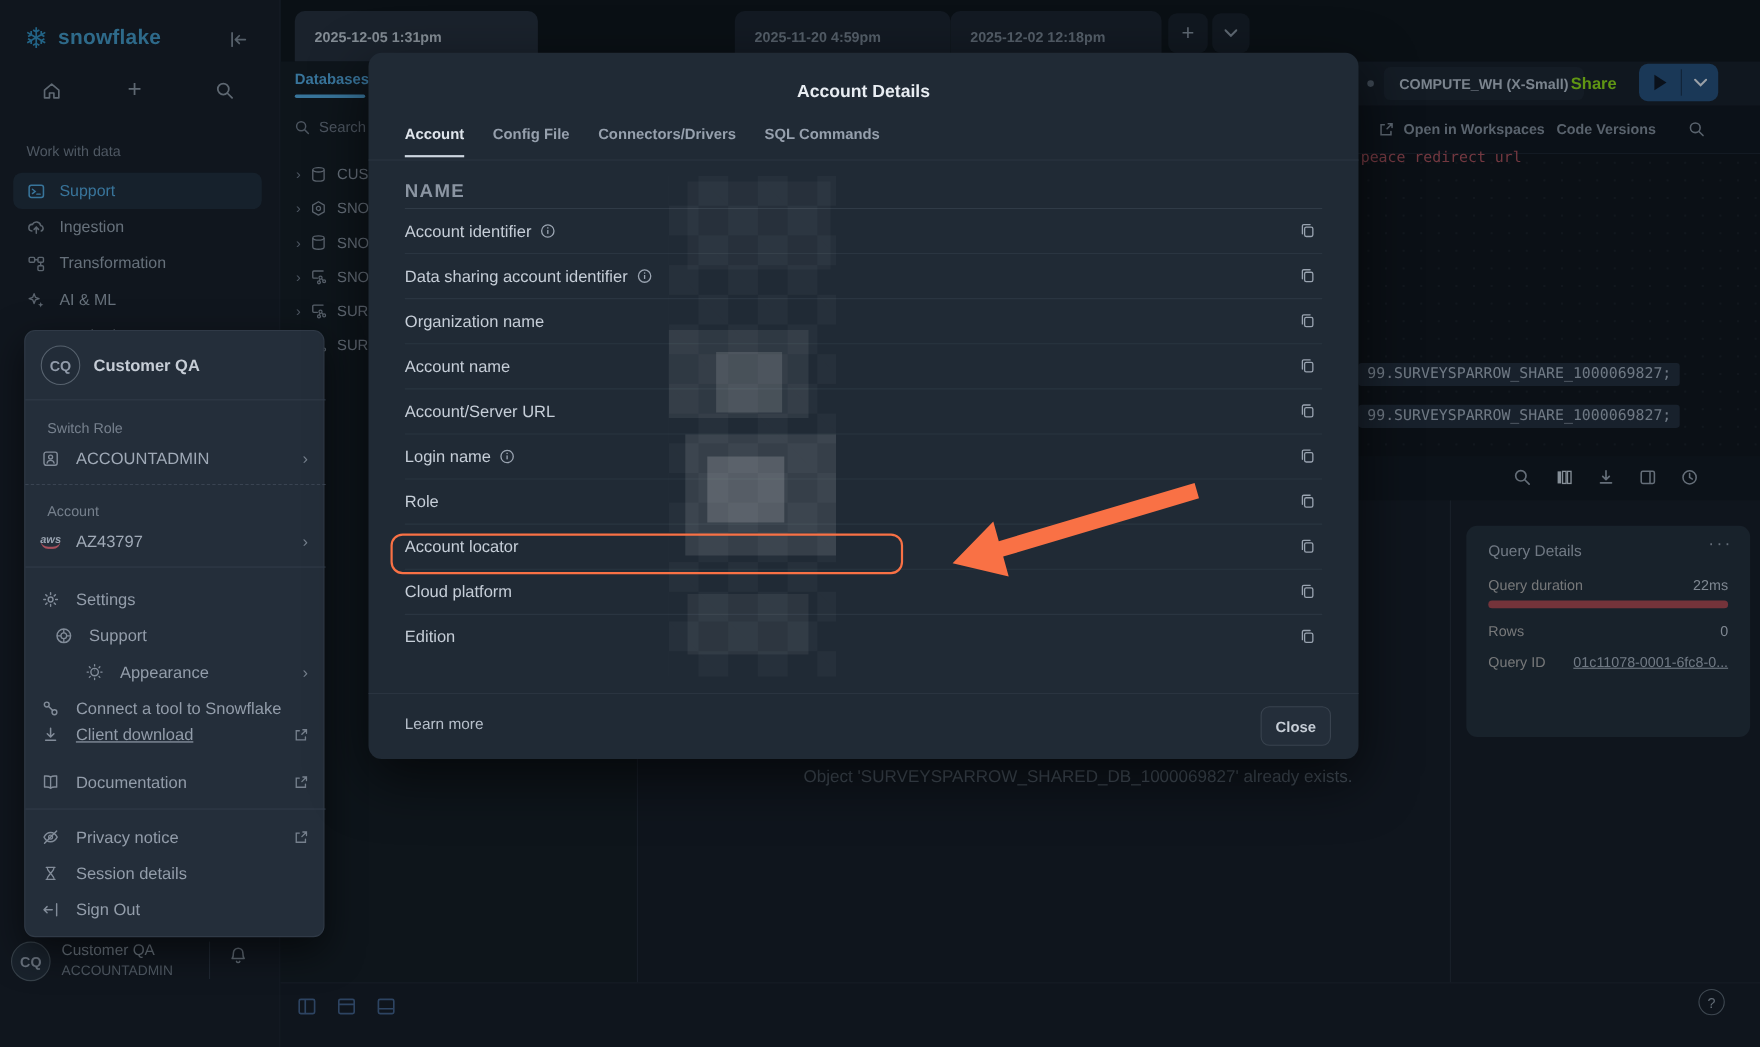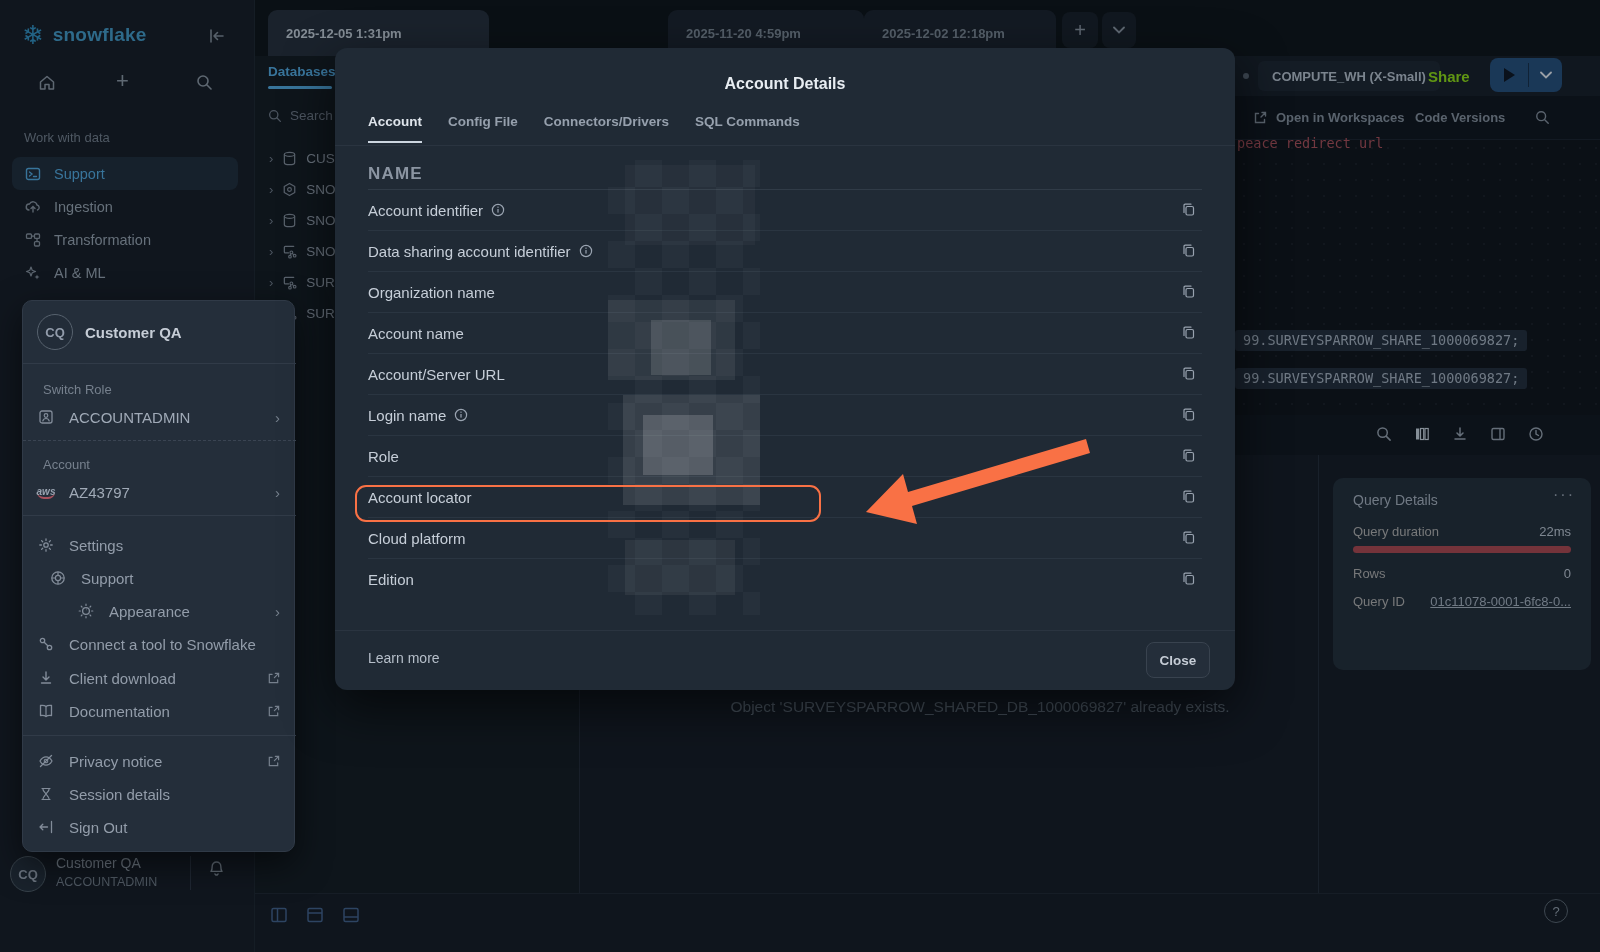--- a/index.html
+++ b/index.html
@@ -525,21 +525,21 @@
     <div class="pitem" style="top:328px;">
       <span class="pic">
           <svg width="16" height="16" viewBox="0 0 16 16">
             <circle cx="4.5" cy="4.5" r="2.2" stroke="currentColor" stroke-width="1.3" fill="none"></circle>
             <circle cx="11.5" cy="11.5" r="2.2" stroke="currentColor" stroke-width="1.3" fill="none"></circle>
             <path d="M6.2 6.2 L9.8 9.8" stroke="currentColor" stroke-width="1.3" stroke-linecap="round"></path>
           </svg>
         </span>
       <span class="ptext">Connect a tool to Snowflake</span>
     </div>
-    <div class="pitem" style="top:362px;">
+    <div class="pitem" style="top:352px;text-decoration:underline;">
       <span class="pic">
           <svg width="16" height="16" viewBox="0 0 16 16">
             <path d="M8 2 V9.5 M5 7 L8 10 L11 7" stroke="currentColor" stroke-width="1.4" fill="none" stroke-linecap="round" stroke-linejoin="round"></path>
             <path d="M3.5 13 H12.5" stroke="currentColor" stroke-width="1.4" stroke-linecap="round"></path>
           </svg>
         </span>
       <span class="ptext">Client download</span>
       <span class="ext">
           <svg width="13" height="13" viewBox="0 0 14 14">
             <path d="M5.5 2.5 H2.5 V11.5 H11.5 V8.5" stroke="currentColor" stroke-width="1.3" fill="none" stroke-linecap="round"></path>

